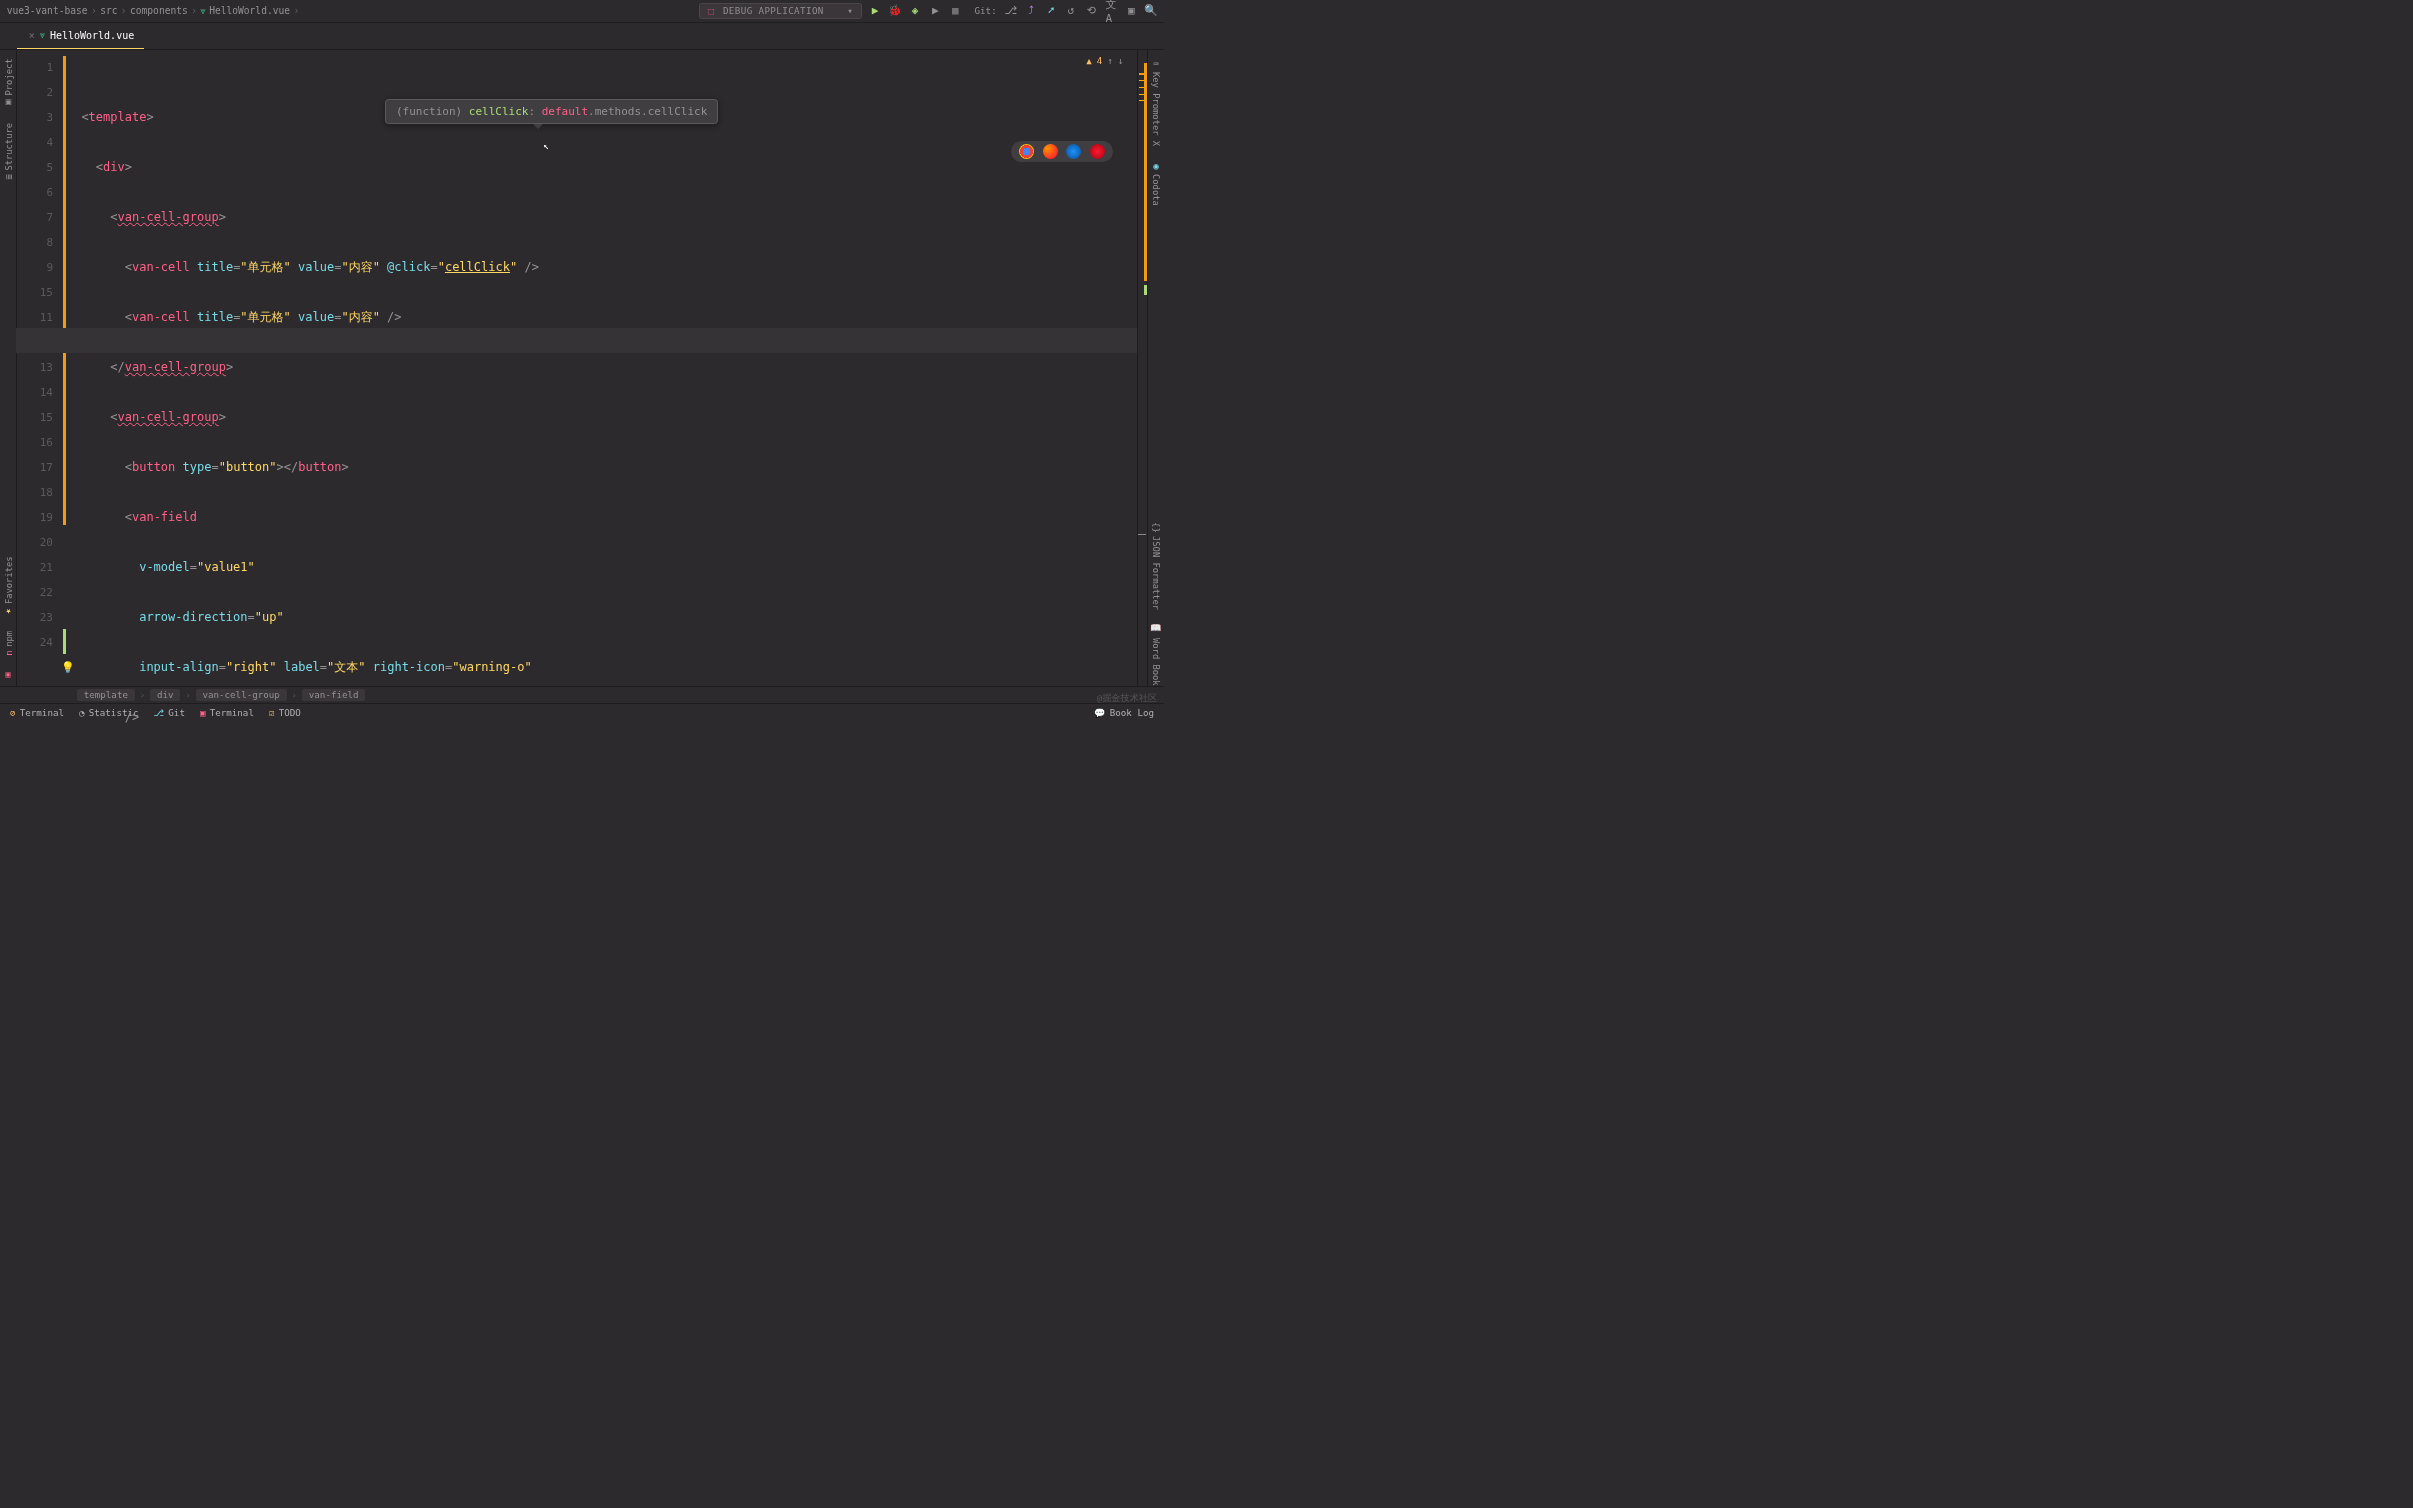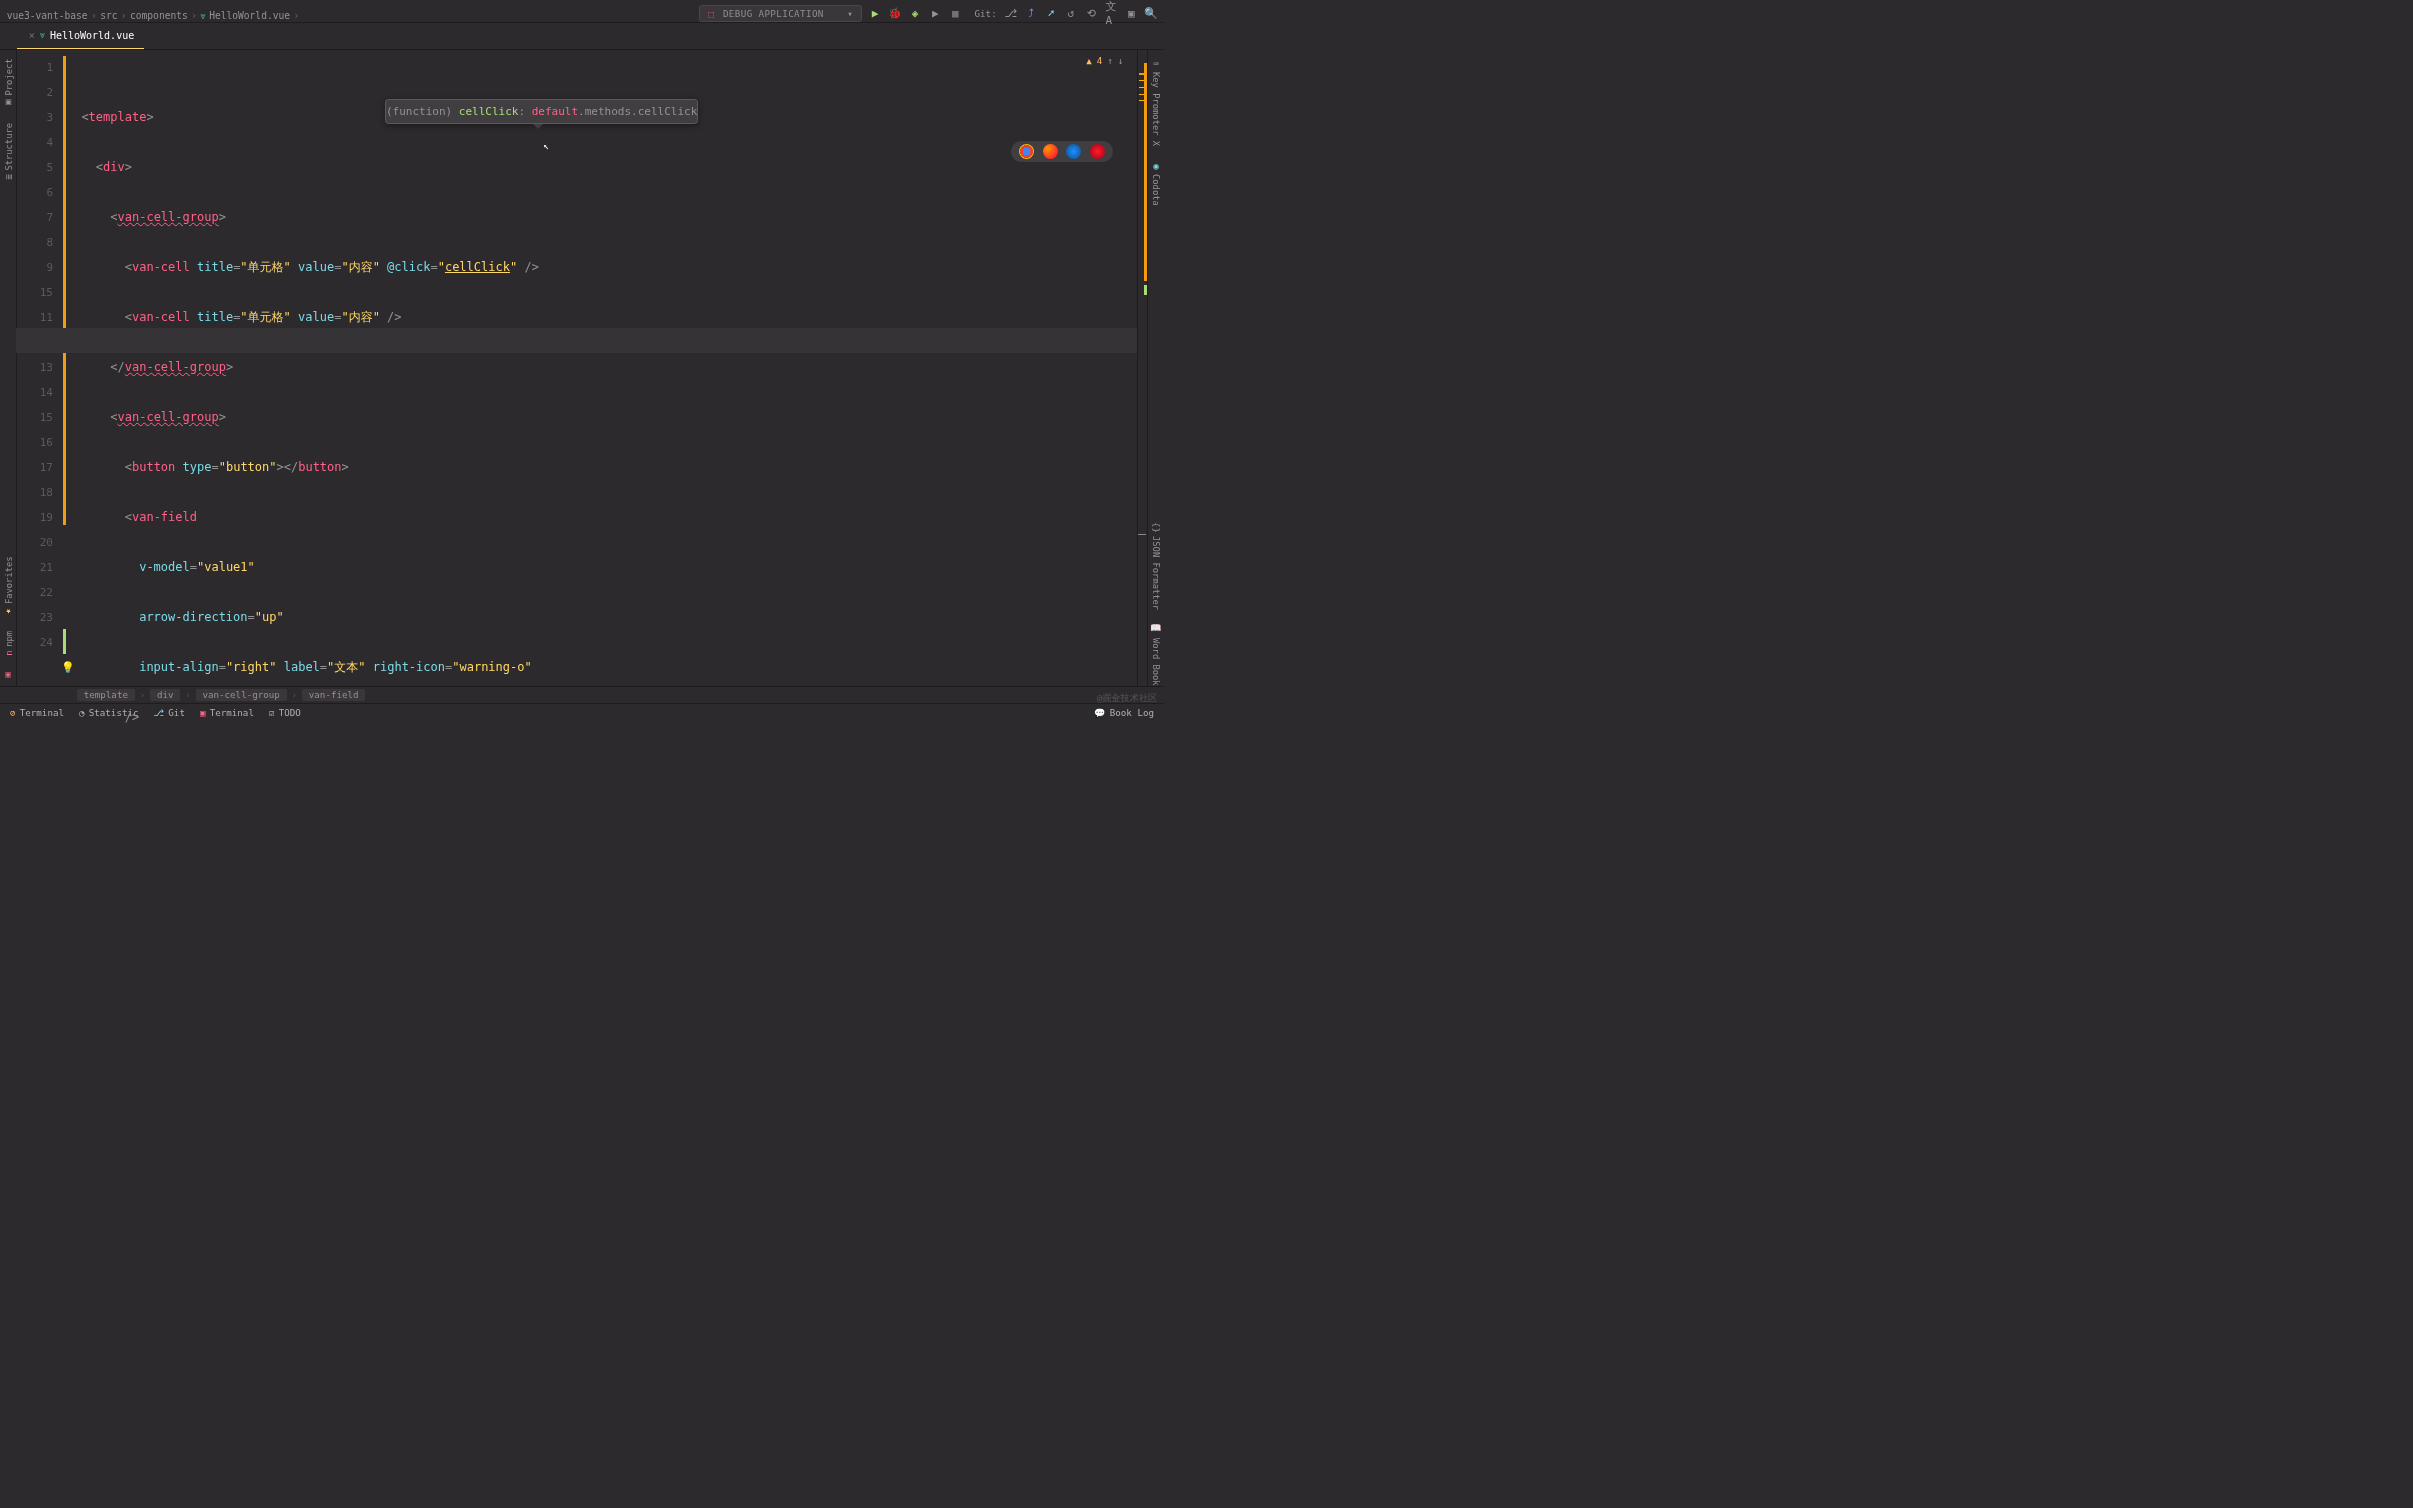--- a/index.html
+++ b/index.html
@@ -1,17 +1,17 @@
 <!DOCTYPE html>
 <html style="font-size:13.4px"><head>
 <meta charset="utf-8">
 <style>
 *{margin:0;padding:0;box-sizing:border-box;font-family:'Menlo','Consolas',monospace}
 body{background:#2d2a2e;color:#fcfcfa;font-size:11px;overflow:hidden;width:1164px;height:723px;position:relative}
-.topbar{height:22.6px;display:flex;align-items:flex-end;background:#2d2a2e;border-bottom:0.8px solid #1e1c1e;padding:0 6.7px}
+.topbar{height:22.6px;display:flex;align-items:center;background:#2d2a2e;border-bottom:0.8px solid #1e1c1e;padding:0 6.7px}
 .breadcrumb{display:flex;align-items:center;gap:3.4px;color:#939293;font-size:9.6px}
 .breadcrumb .bc-sep{color:#636363}
 .breadcrumb .vue-ic{color:#41b883}
 .topbar-right{margin-left:auto;display:flex;align-items:center;gap:6.7px}
 .debug-box{background:#3a3639;border:0.8px solid #4a464a;border-radius:2.5px;padding:1.7px 8.4px;display:flex;align-items:center;gap:8.4px;color:#908e90;font-size:9.2px;letter-spacing:0.4px}
 .tb-icons{display:flex;align-items:center;gap:8.4px}
 .tb-ic{width:11.7px;height:11.7px;display:inline-flex;align-items:center;justify-content:center;cursor:pointer}
 .git-label{color:#939293;font-size:9.2px;margin-left:5px}
 
 .tabs{height:27px;background:#2d2a2e;display:flex;align-items:flex-end;padding-left:17px;border-bottom:0.8px solid #1e1c1e}
@@ -40,21 +40,21 @@
 .c-punc{color:#939293}
 .c-tag{color:#ff6188}
 .c-tag-wavy{color:#ff6188;text-decoration:underline wavy #ff6188;text-decoration-thickness:0.8px}
 .c-attr{color:#78dce8;}
 .c-str{color:#ffd866}
 .c-str-link{color:#ffd866;text-decoration:underline}
 .c-kw{color:#ff6188;font-style:italic}
 .c-id{color:#fcfcfa}
 .c-yel{color:#ffd866}
 
-.tooltip{position:absolute;top:99px;left:385px;background:#403e41;border:0.8px solid #5b595c;border-radius:3.4px;padding:5px 0;font-size:11px;z-index:10;box-shadow:0 1.7px 6.7px rgba(0,0,0,.4)}
+.tooltip{position:absolute;top:99px;left:385px;background:#403e41;border:0.8px solid #5b595c;border-radius:3.4px;padding:5px 10px;font-size:11px;z-index:10;box-shadow:0 1.7px 6.7px rgba(0,0,0,.4)}
 .tooltip::after{content:'';position:absolute;bottom:-5.9px;left:147px;border:5.9px solid transparent;border-top-color:#403e41;border-bottom:none}
 .tt-dim{color:#939293}
 .tt-fn{color:#a9dc76}
 .tt-def{color:#ff6188}
 
 .browser-icons{position:absolute;top:91px;right:34px;background:#403e41;border-radius:12.6px;padding:3.4px 8.4px;display:flex;gap:8.4px;z-index:5}
 .bic{width:15px;height:15px;border-radius:50%}
 
 .insp{position:absolute;top:5px;right:23.5px;display:flex;gap:5px;align-items:center;font-size:9.2px;z-index:5}
 .insp-warn{color:#ffbb66}

